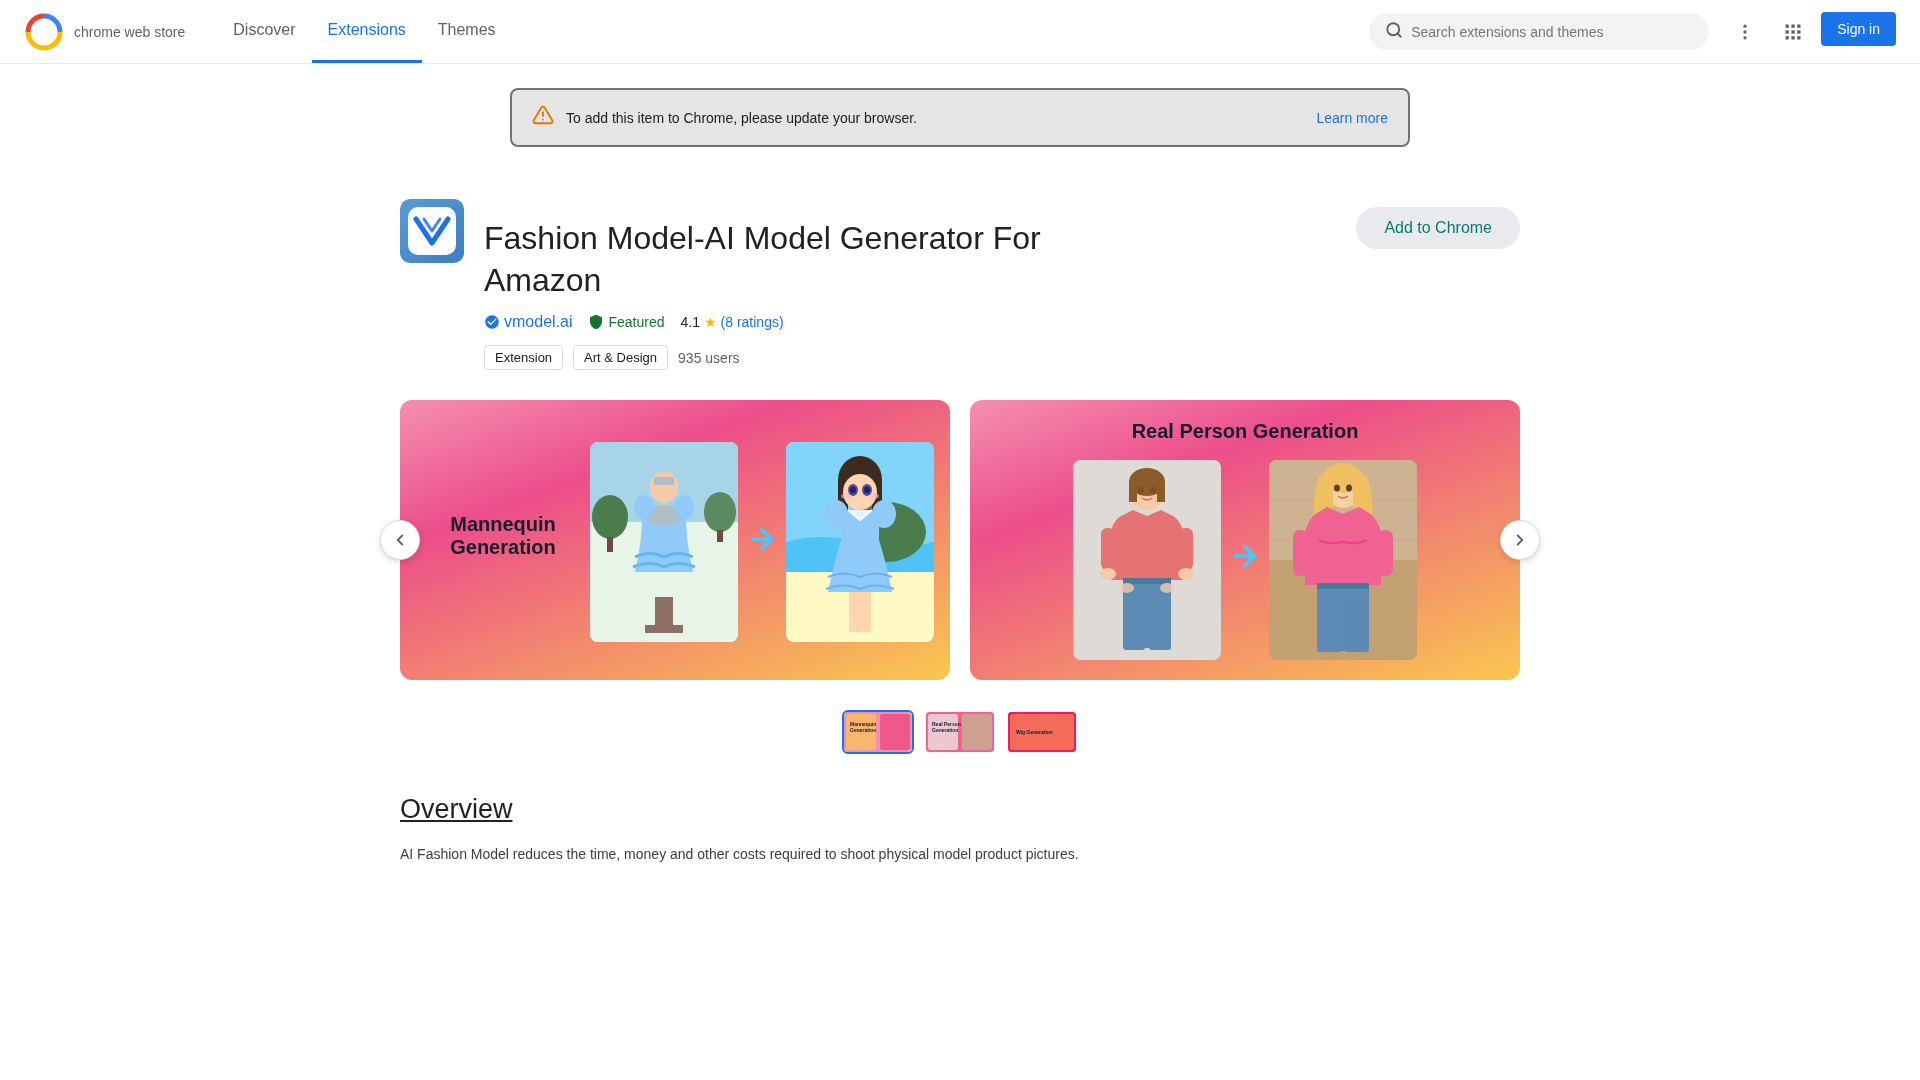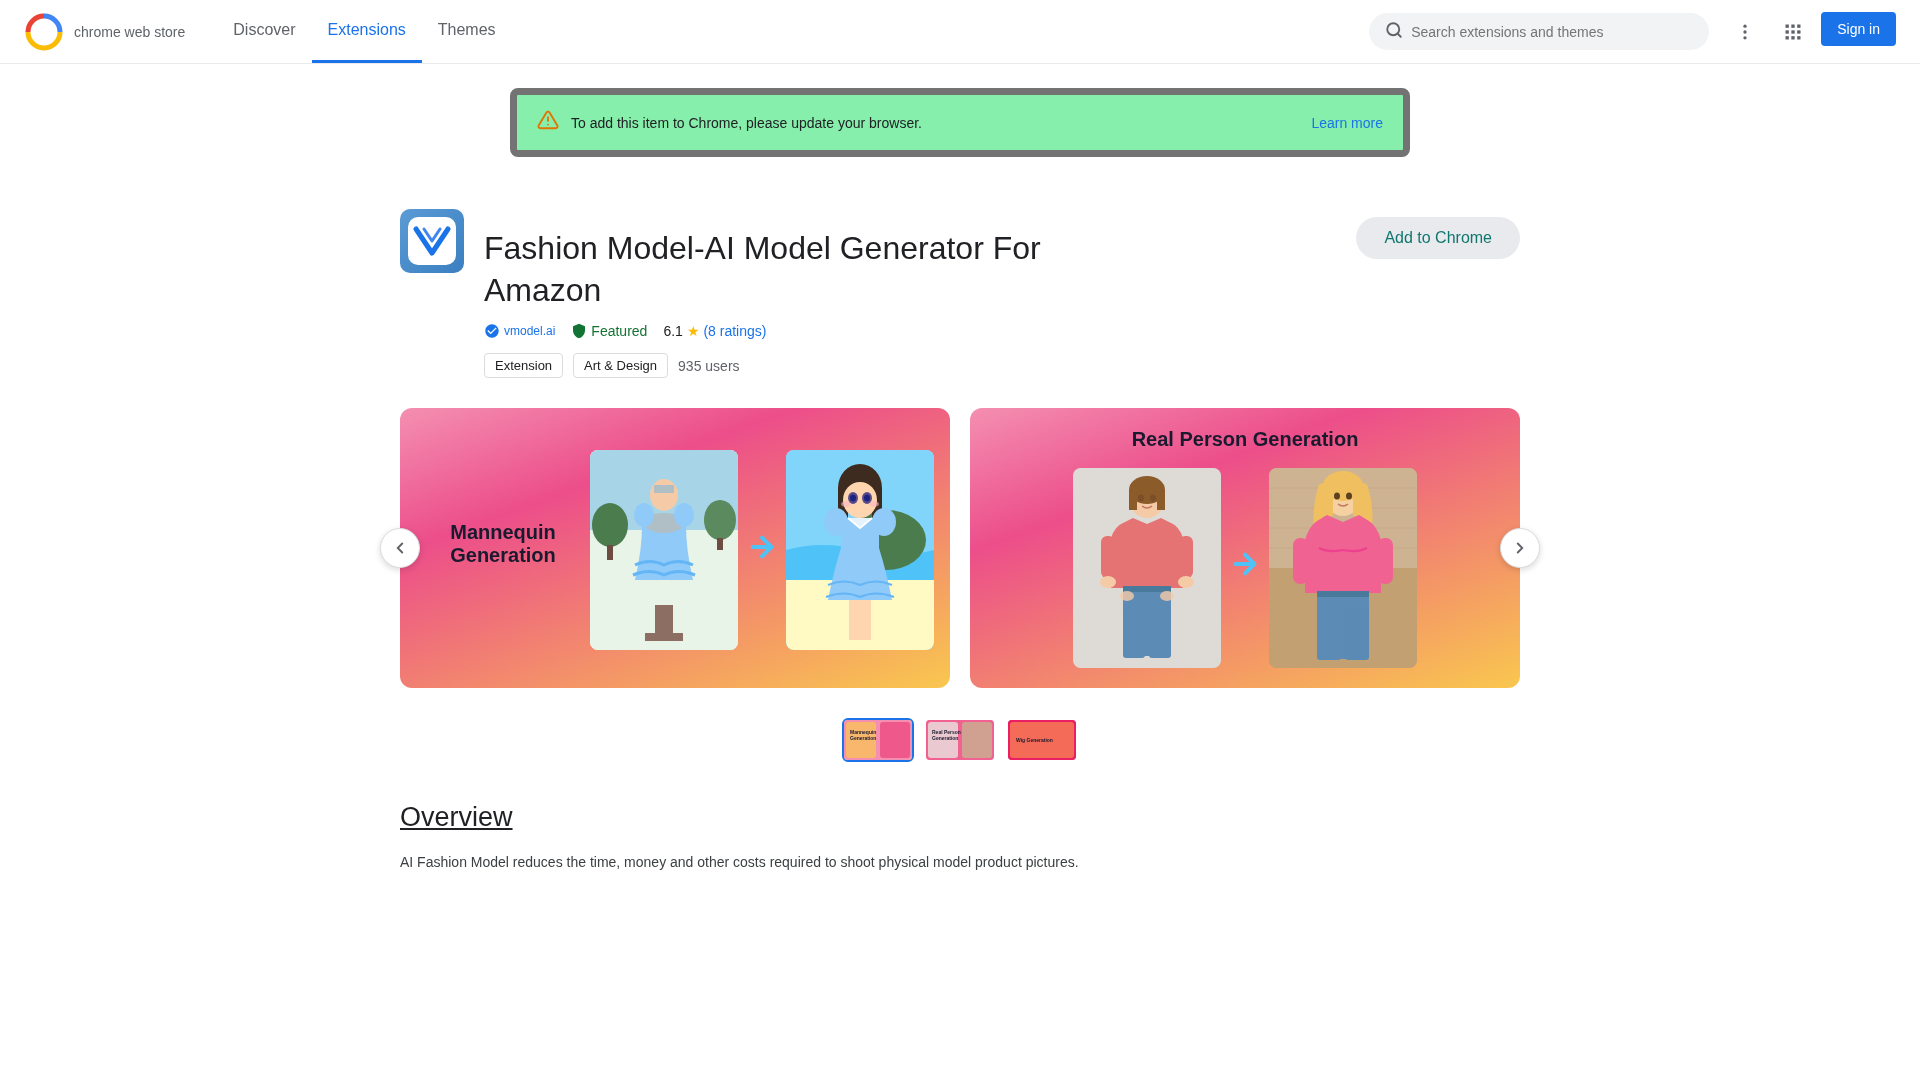--- a/index.html
+++ b/index.html
@@ -99,22 +99,22 @@
       border-radius: 4px;
       padding: 9px 16px;
       font-size: 14px;
       cursor: pointer;
       font-weight: 500;
       white-space: nowrap;
     }
 
     
     .banner {
-      background: #86efac;
-      border: 7px solid #737373;
+      background: #e5e5e5;
+      border: 2px solid #737373;
       border-radius: 8px;
       margin: 24px auto;
       padding: 14px 20px;
       display: flex;
       align-items: center;
       max-width: 900px;
       gap: 12px;
     }
     .banner-icon { color: #e37400; font-size: 20px; flex-shrink: 0; }
     .banner-text { flex: 1; font-size: 14px; color: #202124; }
@@ -155,21 +155,21 @@
       gap: 16px;
       margin-bottom: 14px;
       flex-wrap: wrap;
     }
     .meta-link {
       display: flex;
       align-items: center;
       gap: 4px;
       color: #1a73e8;
       cursor: pointer;
-      font-size: 12px;
+      font-size: 16px;
     }
     .meta-featured {
       display: flex;
       align-items: center;
       gap: 4px;
       color: #137333;
       font-size: 14px;
     }
     .rating {
       display: flex;
@@ -453,21 +453,21 @@
         </span>
 
         <span class="meta-featured">
           <svg width="16" height="16" viewBox="0 0 24 24" fill="#137333">
             <path d="M12 1L3 5v6c0 5.55 3.84 10.74 9 12 5.16-1.26 9-6.45 9-12V5l-9-4z"></path>
           </svg>
           <span>Featured</span>
         </span>
 
         <span class="rating">
-          <span>6.1</span>
+          <span>4.1</span>
           <span class="star">★</span>
           <a class="rating-link">
             (<span>8 ratings</span>)
           </a>
         </span>
       </div>
 
       <div class="tags">
         <span class="tag">Extension</span>
         <span class="tag">Art &amp; Design</span>

